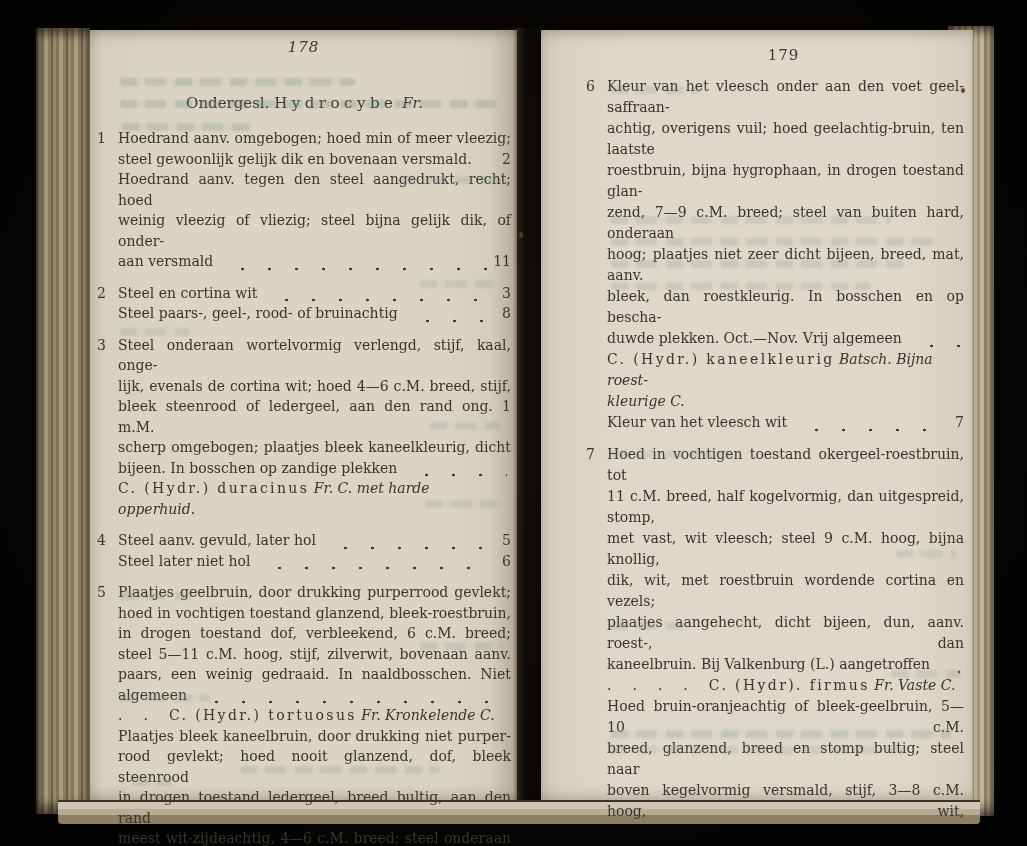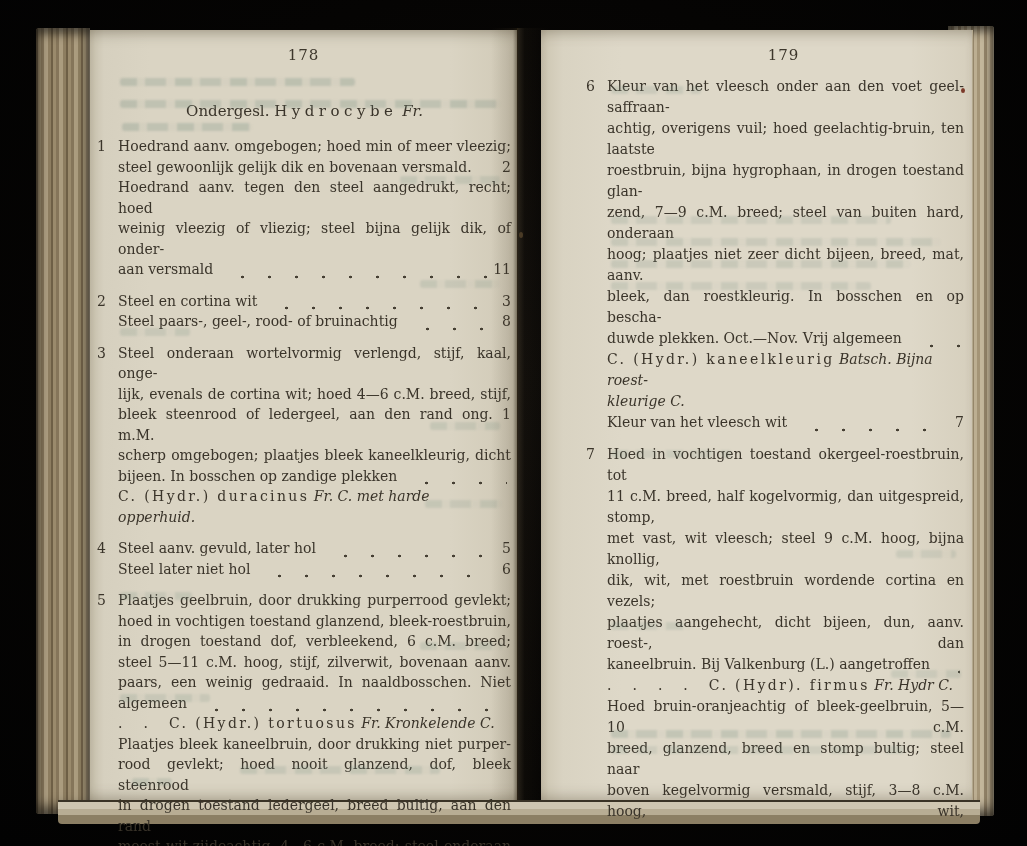--- a/index.html
+++ b/index.html
@@ -30,21 +30,21 @@
   .page-right{left:481px;width:431px;background:
     linear-gradient(90deg,#ccc5b1 0,#d9d3c2 22px,#ded8c8 80px,#ded8c8 370px,#d6cfbd 100%);
     box-shadow:inset 0 10px 14px -8px rgba(90,80,60,.45), inset 0 -12px 14px -10px rgba(90,80,60,.4);
     border-right:1px solid #b3a88e;margin-left:24px;}
   .gutter{position:absolute;left:455px;top:4px;width:58px;height:772px;pointer-events:none;
     background:linear-gradient(90deg,rgba(70,58,38,0) 0,rgba(70,58,38,.18) 38%,rgba(45,36,20,.5) 45%,rgba(92,80,58,.35) 47%,rgba(70,58,38,.12) 58%,rgba(70,58,38,0) 100%);}
   .gutter-line{position:absolute;left:481px;top:4px;width:1px;height:772px;background:rgba(52,42,26,.55);}
 
   
   .pagenum{text-align:center;font-size:15px;color:#3c362b;letter-spacing:1px;}
-  .page-left .pagenum{margin-top:16px;}
+  .page-left .pagenum{margin-top:8px;font-style:italic;}
   .page-right .pagenum{margin-top:16px;margin-left:62px;margin-right:8px;}
   .heading{margin:38px 28px 0 30px;text-align:center;font-size:15px;color:#3a342a;}
   .entries{position:relative;color:#3a342a;font-size:14px;}
   .page-left .entries{margin:16px 6px 0 28px;line-height:20.5px;}
   .page-right .entries{margin:12px 8px 0 66px;line-height:21px;}
   .entry{position:relative;margin-bottom:11px;}
   .num{position:absolute;left:-21px;top:0;}
   .line{display:flex;align-items:flex-end;}
   .txt{display:block;white-space:normal;}
   .jst .txt{flex:1;text-align:justify;text-align-last:justify;}
@@ -254,21 +254,21 @@
               <span class="txt"><span class="">dik, wit, met roestbruin wordende cortina en vezels;</span></span>
             </div>
             <div class="line jst">
               <span class="txt"><span class="">plaatjes aangehecht, dicht bijeen, dun, aanv. roest-, dan</span></span>
             </div>
             <div class="line">
               <span class="txt"><span class="">kaneelbruin.  Bij Valkenburg (L.) aangetroffen</span></span>
               <span class="dots"></span>
             </div>
             <div class="line">
-              <span class="txt"><span class="">.  .  .  .  </span><span class="spc">C. (Hydr). firmus</span><span class="it "> Fr.  </span><span class="it ">Hydr C.</span></span>
+              <span class="txt"><span class="">.  .  .  .  </span><span class="spc">C. (Hydr). firmus</span><span class="it "> Fr.  </span><span class="it ">Vaste C.</span></span>
             </div>
             <div class="line jst">
               <span class="txt"><span class="">Hoed bruin-oranjeachtig of bleek-geelbruin, 5—10 c.M.</span></span>
             </div>
             <div class="line jst">
               <span class="txt"><span class="">breed, glanzend, breed en stomp bultig; steel naar</span></span>
             </div>
             <div class="line jst">
               <span class="txt"><span class="">boven kegelvormig versmald, stijf, 3—8 c.M. hoog, wit,</span></span>
             </div>

